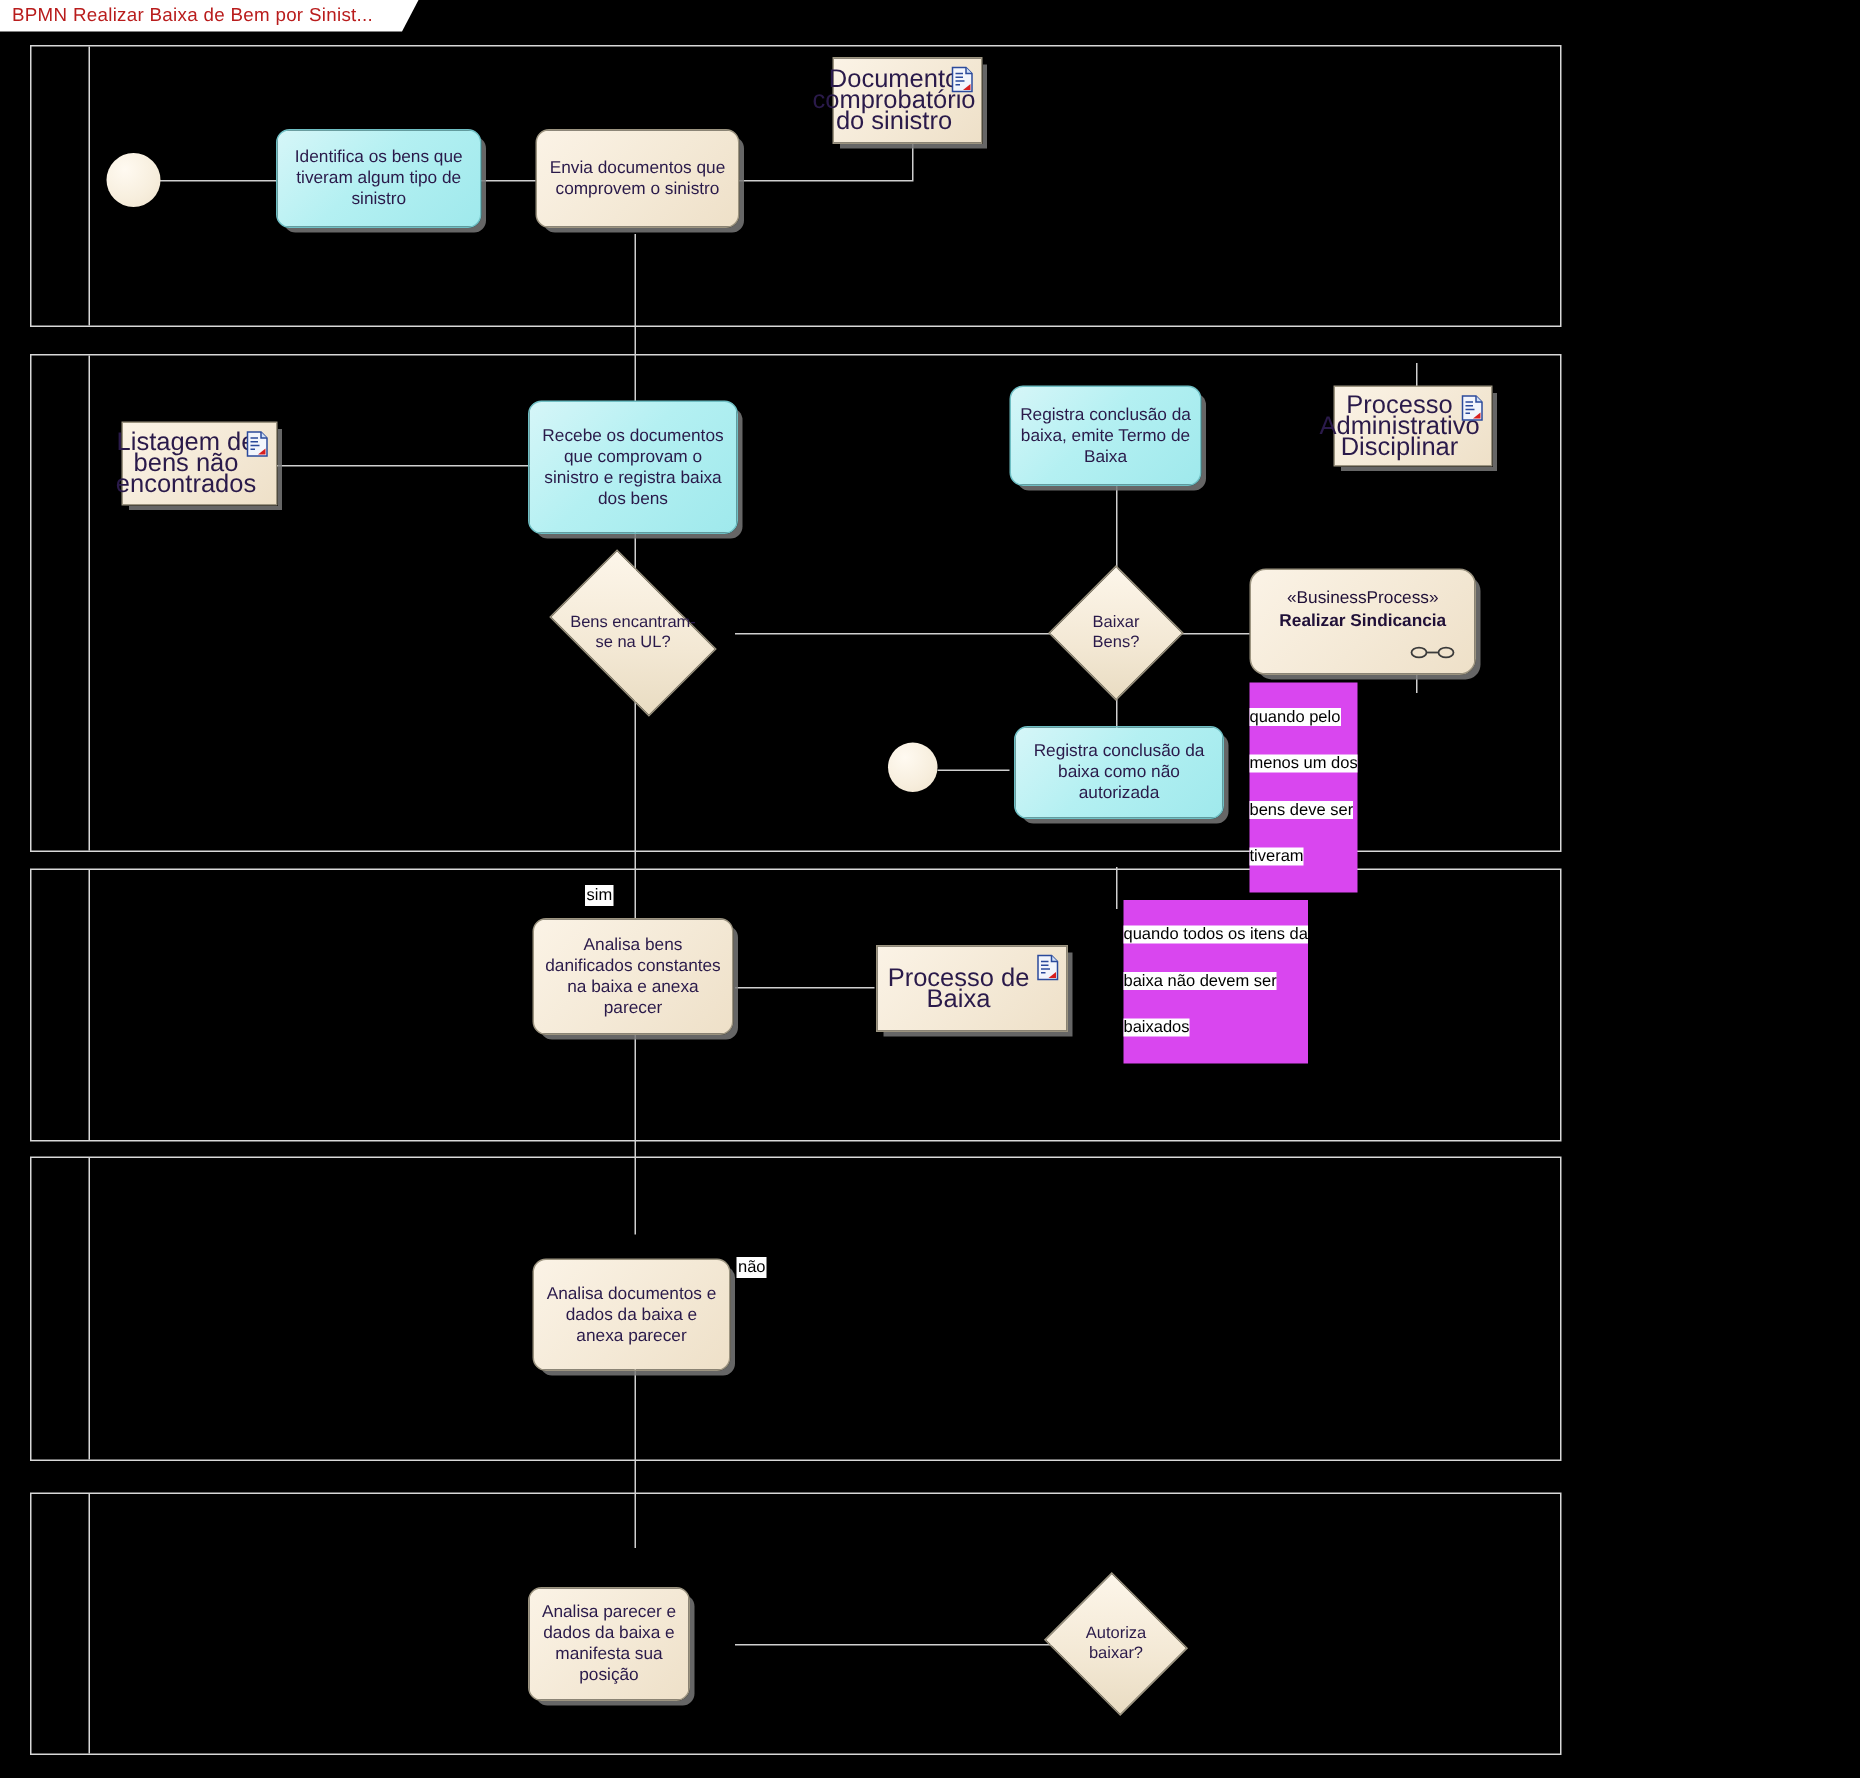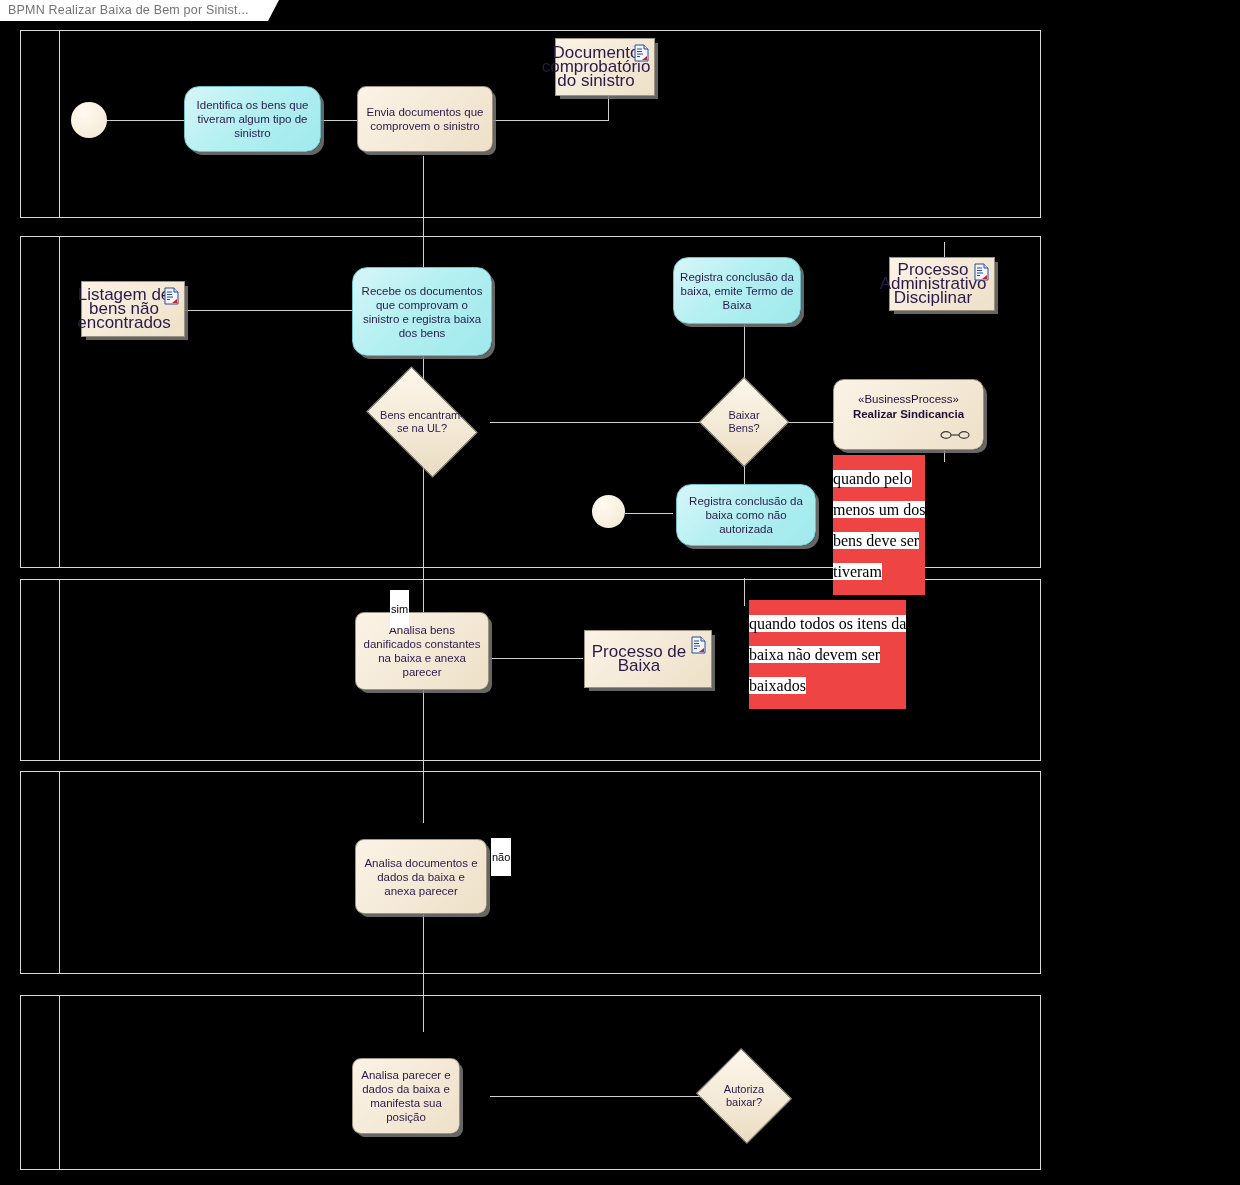--- a/index.html
+++ b/index.html
@@ -1,21 +1,21 @@
 <!DOCTYPE html>
 <html><head>
 <meta charset="utf-8">
 <style>
   html,body{margin:0;padding:0;background:#000;}
   body{width:1240px;height:1185px;position:relative;overflow:hidden;
        font-family:"Liberation Sans",sans-serif;}
 
   
   #title-tab{position:absolute;left:0;top:0;height:21px;width:268px;background:#fff;
-      color:#737373;font-size:12.5px;line-height:21px;padding-left:8px;box-sizing:border-box;
+      color:#b91c1c;font-size:12.5px;line-height:21px;padding-left:8px;box-sizing:border-box;
       letter-spacing:.2px;white-space:nowrap;z-index:40;}
   #title-tab:after{content:"";position:absolute;right:-11px;top:0;width:0;height:0;
       border-top:21px solid #fff;border-right:11px solid transparent;}
 
   
   .lane{position:absolute;left:20px;width:1021px;box-sizing:border-box;
         border:1px solid #d8d8d8;}
   .lane-head{position:absolute;left:0;top:0;bottom:0;width:39px;
         border-right:1px solid #d8d8d8;box-sizing:border-box;}
   .lane-title{position:absolute;left:0;top:0;width:100%;text-align:center;
@@ -25,21 +25,21 @@
   .ln{position:absolute;background:#cfcfcf;}
   .lnh{height:1px;}
   .lnv{width:1px;}
 
   
   .task{position:absolute;box-sizing:border-box;border:1px solid #8a8a7a;
         border-radius:9px;color:#2a1a4a;font-size:11.5px;line-height:14px;
         display:flex;align-items:center;justify-content:center;text-align:center;
         padding:4px 6px;box-shadow:4px 4px 0 -1px rgba(120,120,120,.85);}
   .task.cyan{background:linear-gradient(135deg,#d6f6f8 0%,#b4f0f2 45%,#9fe9ec 100%);
-        border-color:#6fbfc4;border-radius:15px;}
+        border-color:#6fbfc4;}
   .task.cream{background:linear-gradient(135deg,#fbf3e6 0%,#f4e9d6 55%,#eee0c8 100%);
         border-color:#9c9480;}
 
   .doc{position:absolute;box-sizing:border-box;border:1px solid #9c9480;
        background:linear-gradient(135deg,#fbf3e6 0%,#f4e9d6 55%,#eee0c8 100%);
        color:#2a1a4a;font-size:17px;line-height:14px;text-align:center;
        display:flex;align-items:center;justify-content:center;padding:3px 22px 3px 4px;
        box-shadow:4px 4px 0 -1px rgba(120,120,120,.85);}
   .doc .dicon{position:absolute;right:5px;top:5px;width:15px;height:18px;}
 
@@ -56,26 +56,26 @@
   .evt{position:absolute;border-radius:50%;
        background:radial-gradient(circle at 34% 30%,#fffaf1 0%,#f7eedd 60%,#efe3cd 100%);}
 
   .subproc{position:absolute;box-sizing:border-box;border:1px solid #9c9480;
        border-radius:11px;
        background:linear-gradient(135deg,#fbf3e6 0%,#f4e9d6 55%,#eee0c8 100%);
        color:#201038;font-size:11.5px;line-height:15px;text-align:center;
        padding-top:12px;box-shadow:4px 4px 0 -1px rgba(120,120,120,.85);}
   .subproc .mk{position:absolute;right:13px;bottom:9px;}
 
-  .note{position:absolute;background:#ef4444;color:#000;font-size:16px;line-height:15.5px;
-        white-space:pre-line;font-family:Liberation Serif, serif;}
+  .note{position:absolute;background:#d946ef;color:#000;font-size:11px;line-height:15.5px;
+        white-space:pre-line;}
   .note span{background:#fff;}
 
   .edge-lbl{position:absolute;background:#fff;color:#000;font-size:11px;
-        line-height:14px;padding:12px 1px;}
+        line-height:14px;padding:0 1px;}
 </style>
 </head>
 <body>
 
 <div id="title-tab">BPMN Realizar Baixa de Bem por Sinist...</div>
 
 <div class="lane" style="top:30px;height:188px;">
   <div class="lane-head">
     <div class="lane-title"></div>
   </div>

